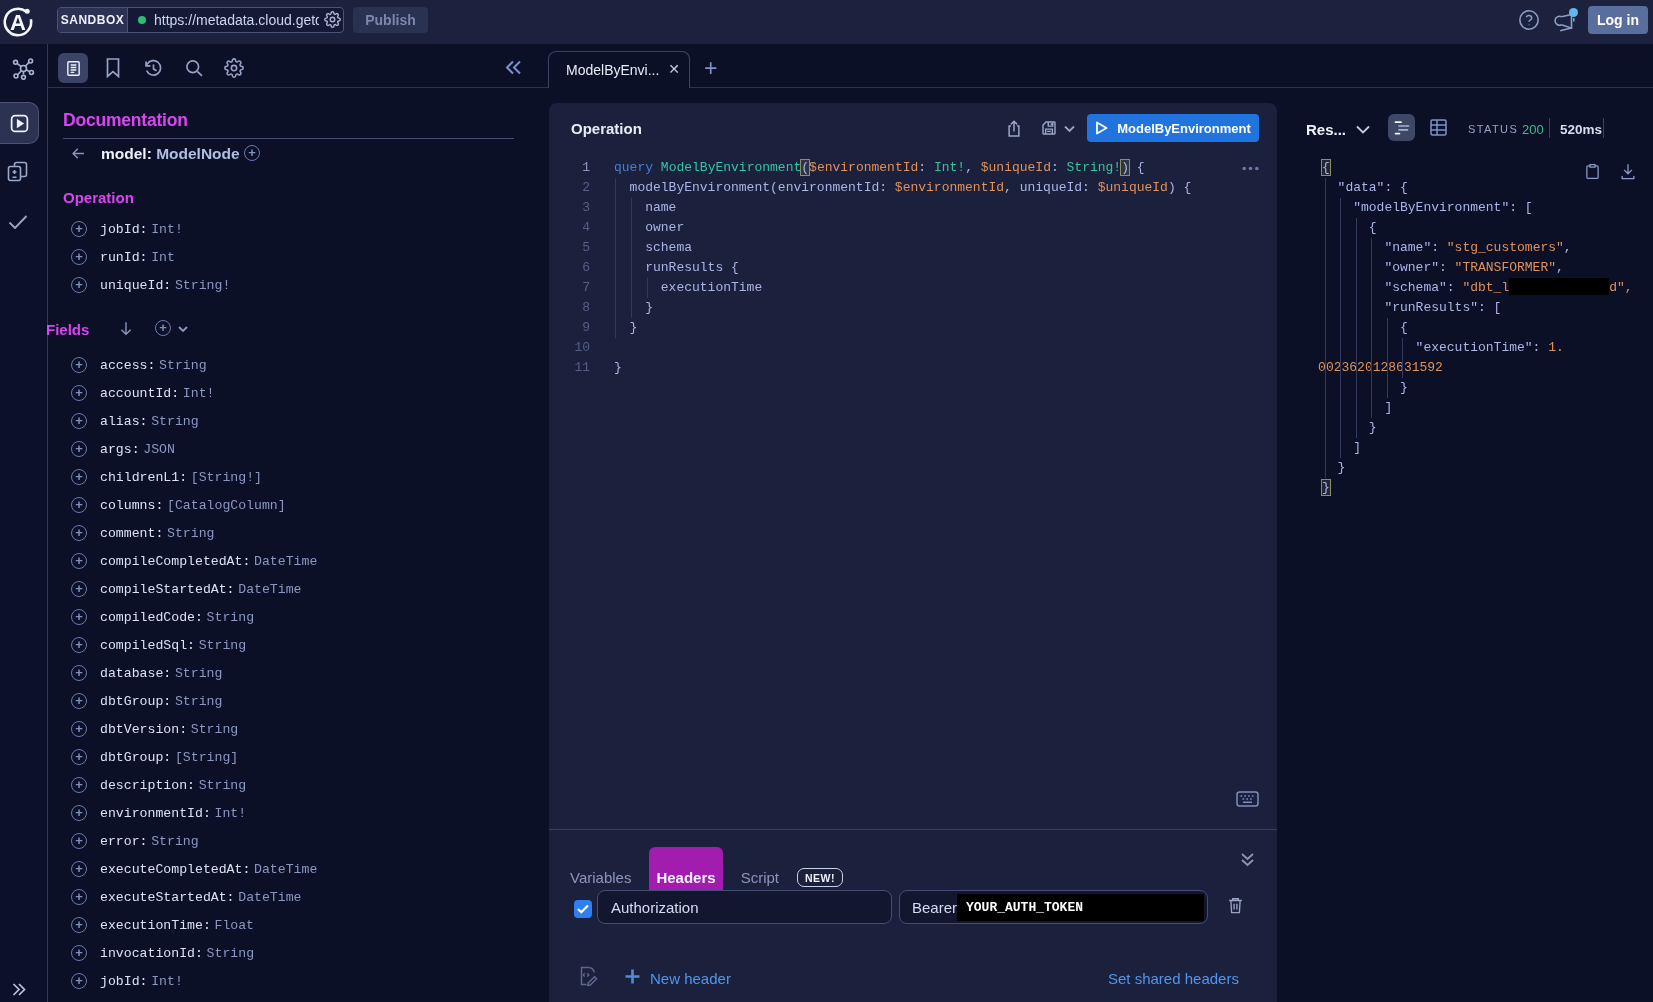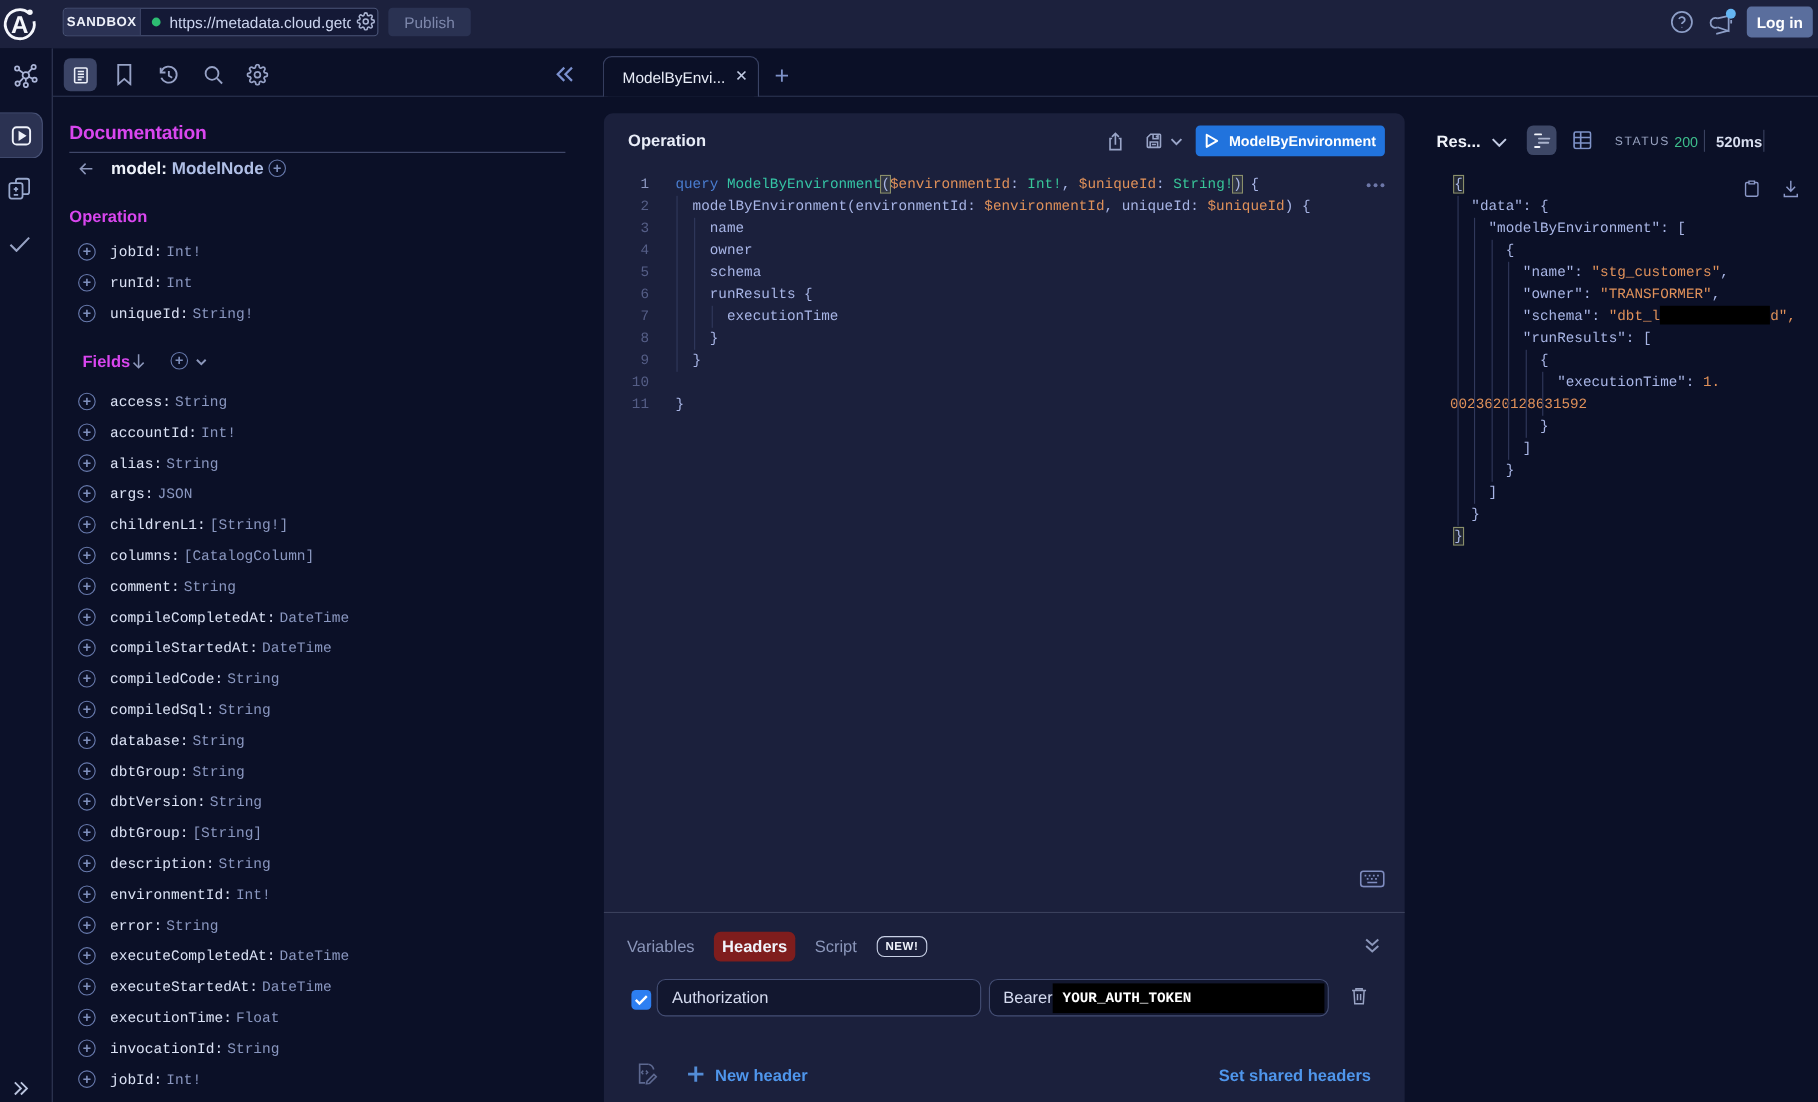--- a/index.html
+++ b/index.html
@@ -6,21 +6,21 @@
   html,body { width:1653px; height:1002px; overflow:hidden; }
   body { background:#0b1027; font-family:"Liberation Sans", sans-serif; position:relative; }
   .abs { position:absolute; }
   svg { display:block; }
 
   
   #topbar { left:0; top:0; width:1653px; height:44px; background:#1c213d; }
   #urlgroup { left:57px; top:7px; width:287px; height:26px; border:1px solid #4b5578; border-radius:4px; display:flex; align-items:stretch; background:#141936; }
   #sandboxchip { width:70px; background:#2b3254; border-right:1px solid #4b5578; border-radius:3px 0 0 3px; color:#eef1fa; font-size:12px; font-weight:bold; letter-spacing:0.5px; display:flex; align-items:center; justify-content:center; }
   #urltext { flex:1; display:flex; align-items:center; padding-left:10px; color:#ccd5ef; font-size:14px; white-space:nowrap; overflow:hidden; }
-  #publish { left:353px; top:7px; width:75px; height:26px; background:#2a3252; border-radius:4px; color:#7d87ab; font-size:14px; font-weight:normal; display:flex; align-items:center; justify-content:center; }
+  #publish { left:353px; top:7px; width:75px; height:26px; background:#2a3252; border-radius:4px; color:#7d87ab; font-size:14px; font-weight:bold; display:flex; align-items:center; justify-content:center; }
   #login { left:1588px; top:6px; width:60px; height:28px; background:#5a6e9d; border-radius:4px; color:#fff; font-size:14px; font-weight:bold; display:flex; align-items:center; justify-content:center; }
 
   
   #rail { left:0; top:44px; width:48px; height:958px; background:#0c1129; border-right:1px solid #323a58; }
   #railplay { left:0; top:102px; width:39px; height:42px; border:1px solid #4a5479; border-left:none; border-radius:0 10px 10px 0; background:#2b3252; display:flex; align-items:center; justify-content:center; }
 
   
   #row2line { left:48px; top:87px; width:1605px; height:1px; background:#2b3352; }
   #docbtn { left:58px; top:53px; width:30px; height:30px; background:#3b4466; border-radius:6px; display:flex; align-items:center; justify-content:center; }
   .rowicon { top:58px; }
@@ -41,27 +41,27 @@
   #runbtn { left:1087px; top:114px; width:172px; height:28px; background:#2173dd; border-radius:4px; color:#fff; font-size:13px; font-weight:bold; display:flex; align-items:center; justify-content:center; gap:9px; }
   .lnum { position:absolute; width:28px; text-align:right; color:#555e87; font-size:13px; font-family:"Liberation Mono",monospace; line-height:20px; }
   .cline { position:absolute; left:614px; font-size:13px; font-family:"Liberation Mono",monospace; line-height:20px; white-space:pre; color:#a8b5e6; }
   .kw { color:#4a7dd0; } .opname { color:#35c4a5; } .varb { color:#e0915a; } .typ { color:#38c598; }
   .brkt { outline:1px solid #8a8f6a; background:rgba(138,143,106,0.18); }
   .guide { position:absolute; width:1px; background:#31395c; }
 
   
   #divider { left:549px; top:829px; width:728px; height:1px; background:#3a405c; }
   #hdrtabs { left:570px; top:847px; display:flex; align-items:center; gap:18px; font-size:15px; color:#8b96ba; }
-  #hdrsel { background:#7f1d1d; border-radius:6px; padding:5px 7px; color:#f0f3fa; font-weight:bold; }
+  #hdrsel { background:#a21caf; border-radius:6px; padding:22px 7px; color:#f0f3fa; font-weight:bold; }
   #newbadge { border:1.2px solid #c9d1e6; border-radius:7px; padding:2.5px 7px; color:#eef1fa; font-size:10.5px; font-weight:bold; letter-spacing:0.5px; }
   #cbx { left:574px; top:900px; width:18px; height:18px; background:#2d7ff2; border-radius:4px; display:flex; align-items:center; justify-content:center; }
   #keyinput { left:597px; top:890px; width:295px; height:34px; border:1px solid #444e74; border-radius:8px; background:#12172f; color:#d6dcf0; font-size:15px; display:flex; align-items:center; padding-left:13px; }
   #valinput { left:899px; top:890px; width:309px; height:34px; border:1px solid #444e74; border-radius:8px; background:#12172f; color:#d6dcf0; font-size:15px; display:flex; align-items:center; padding-left:12px; }
   #redact { position:absolute; left:57px; top:3px; width:247px; height:27px; background:#000; color:#fff; font-family:"Liberation Mono",monospace; font-size:13px; font-weight:bold; display:flex; align-items:center; padding-left:9px; }
-  .bluelink { color:#4f96ec; font-size:15px; font-weight:bold; }
+  .bluelink { color:#4f96ec; font-size:15px; font-weight:normal; }
 
   
   #resphead { left:1306px; top:121px; color:#f0f3fa; font-size:15px; font-weight:bold; }
   #fmtbtn { left:1388px; top:114px; width:27px; height:27px; background:#3d4766; border-radius:6px; display:flex; align-items:center; justify-content:center; }
   .rline { position:absolute; font-size:13px; font-family:"Liberation Mono",monospace; line-height:20px; white-space:pre; color:#a9b6e6; }
   .rval { color:#e0915a; }
 </style>
 </head>
 <body>
 
@@ -172,21 +172,21 @@
   </div>
 <div class="frow" style="top:247px;">
     <span class="plus">+</span>
     <span><span class="fname">runId:</span> <span class="ftype">Int</span></span>
   </div>
 <div class="frow" style="top:275px;">
     <span class="plus">+</span>
     <span><span class="fname">uniqueId:</span> <span class="ftype">String!</span></span>
   </div>
 
-<div class="abs dochead" style="left:75px;top:321px;font-size:15px;text-align:right;">Fields</div>
+<div class="abs dochead" style="left:46px;top:321px;font-size:15px;text-align:right;">Fields</div>
 <svg class="abs" style="left:119px;top:321px;" width="14" height="15" viewBox="0 0 24 26" fill="none" stroke="#8b96ba" stroke-width="2.4">
     <path d="M12 2 v21 M4 15 l8 8 8-8"></path>
   </svg>
 <span class="abs plus" style="left:155px;top:320px;">+</span>
 <svg class="abs" style="left:178px;top:326px;" width="10" height="7" viewBox="0 0 10 7" fill="none" stroke="#8b96ba" stroke-width="1.8">
     <path d="M1 1 l4 4 4-4"></path>
   </svg>
 
 <div id="fieldlist">
     <div class="frow" style="top:355px">

